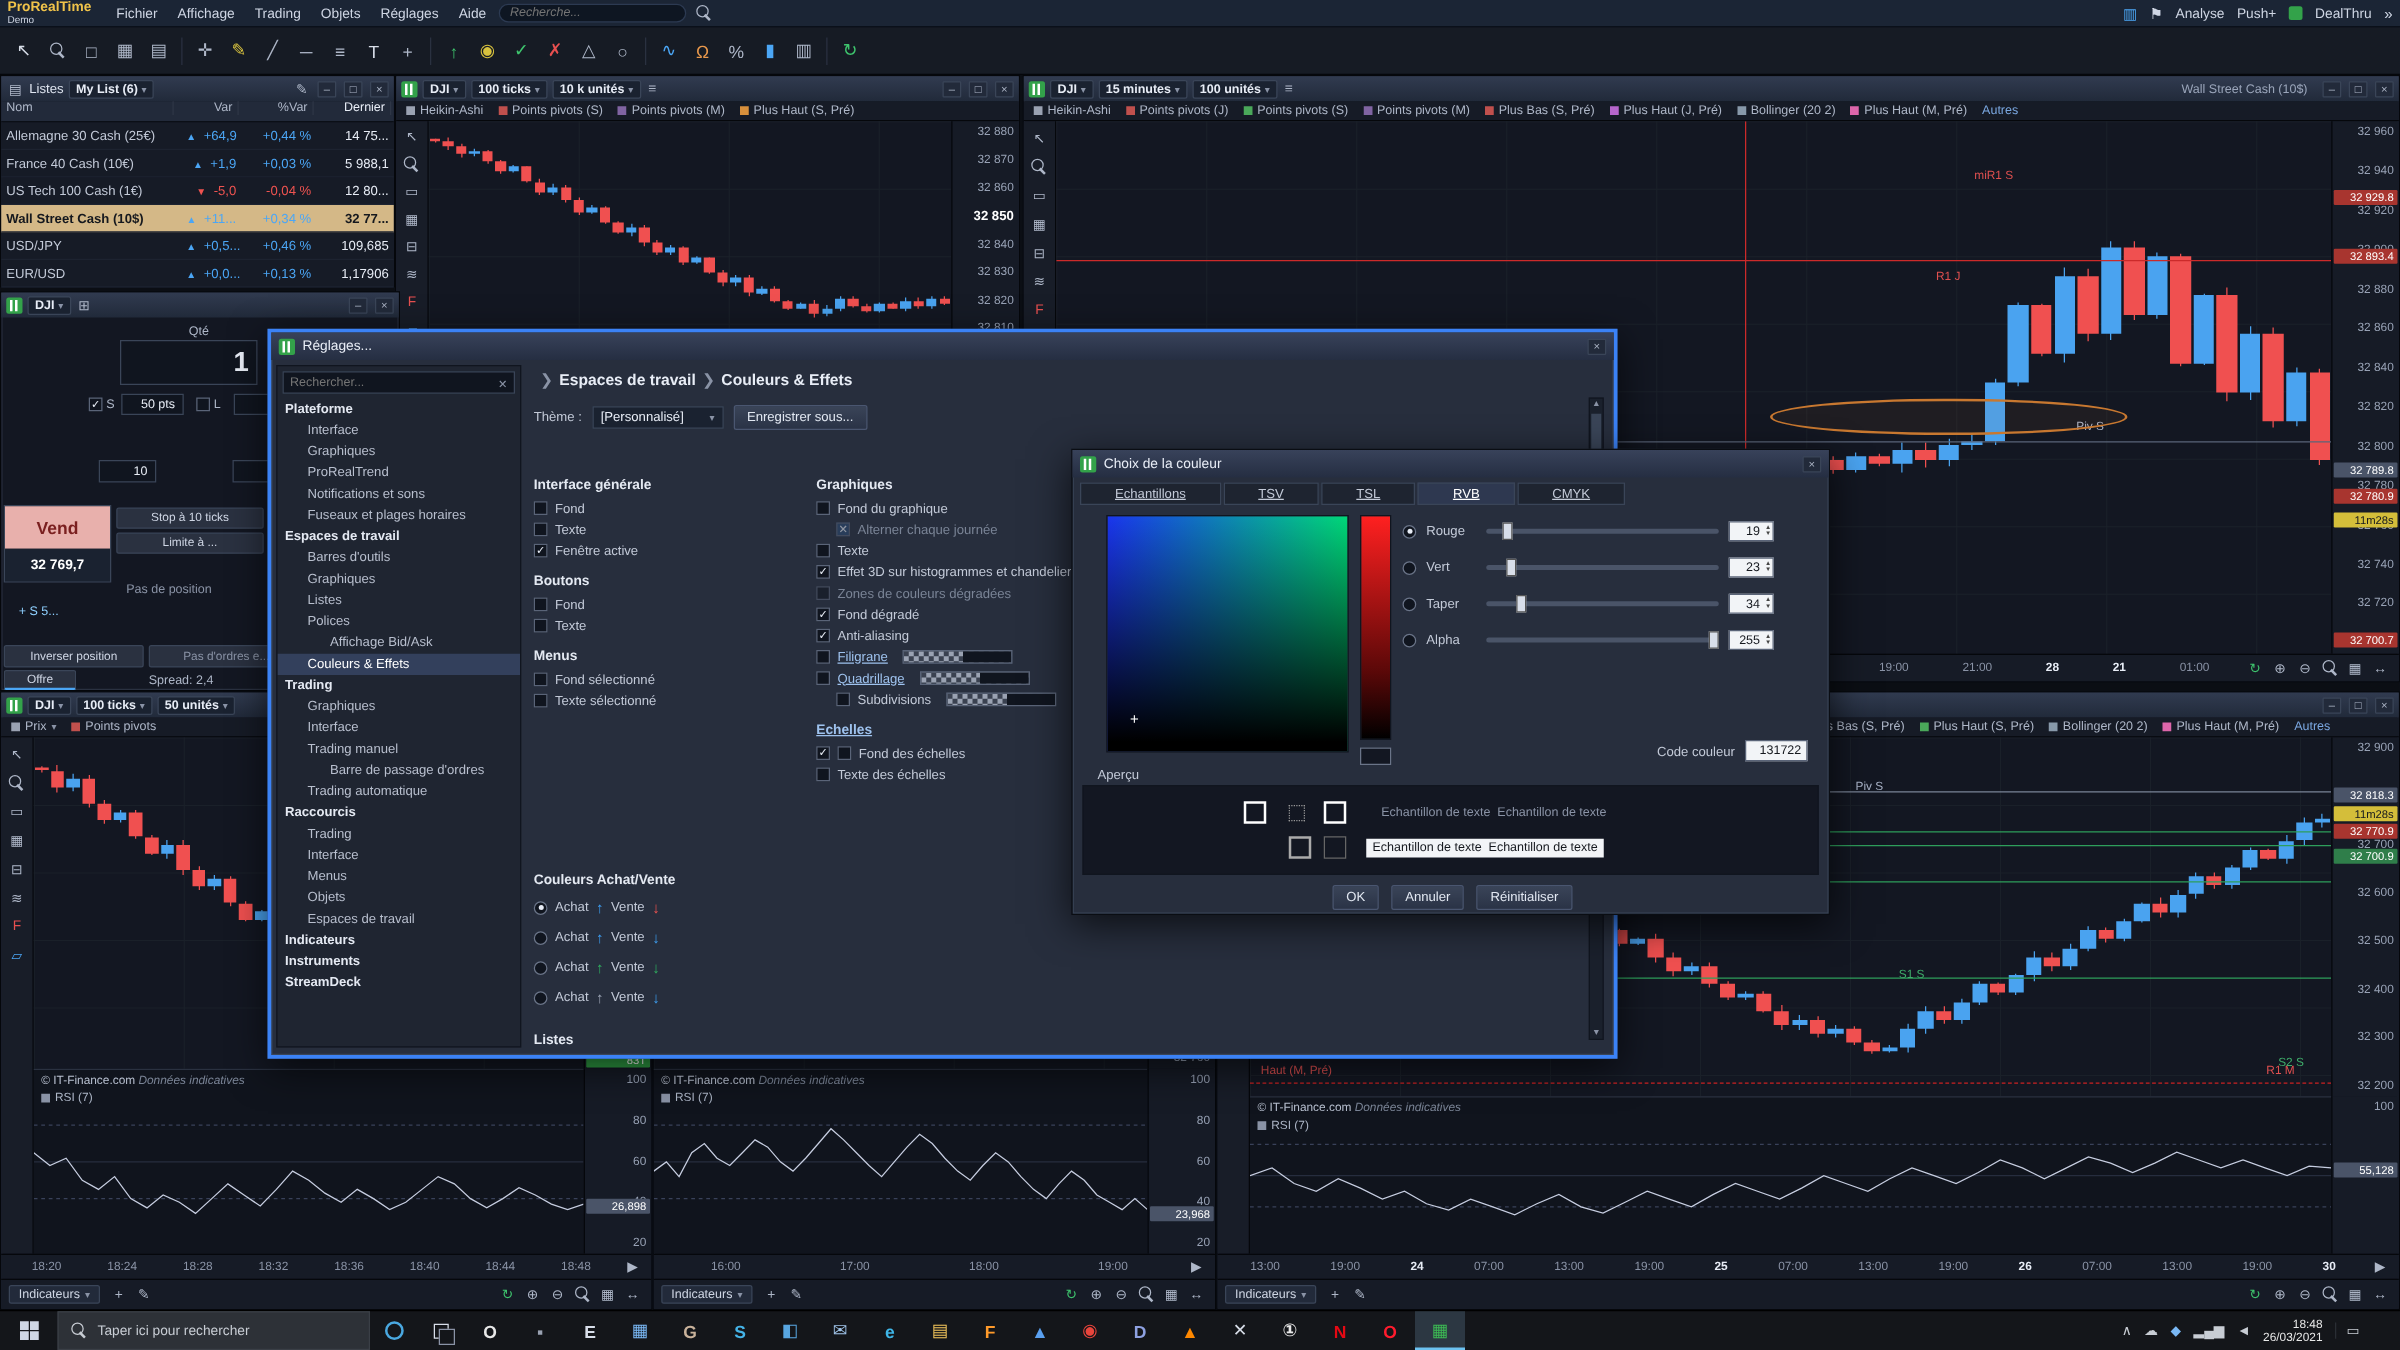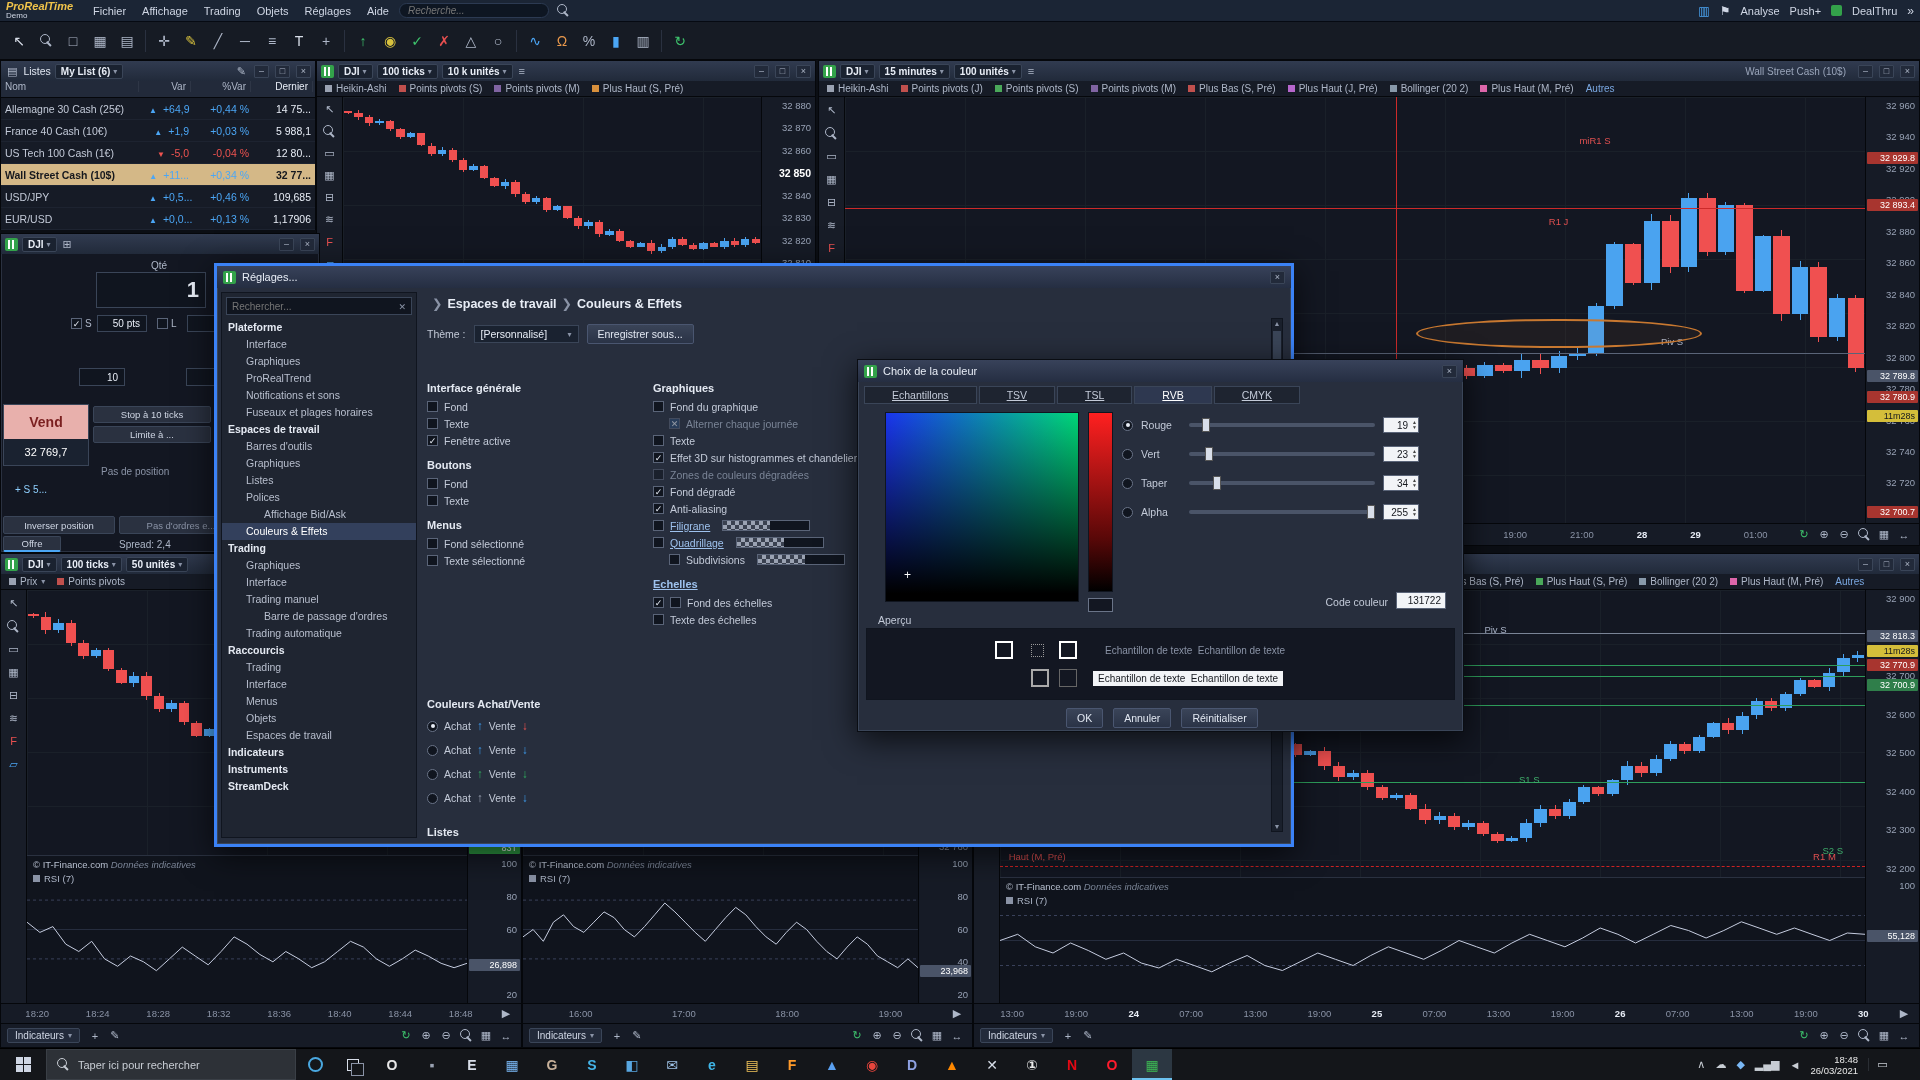--- a/index.html
+++ b/index.html
@@ -2,21 +2,21 @@
 <html><head>
 <meta charset="utf-8">
 <style>
   *{margin:0;padding:0;box-sizing:border-box;font-family:"Liberation Sans","DejaVu Sans",sans-serif;}
   html,body{background:#000;}
   #screen{position:relative;width:1920px;height:1080px;background:#0b0e14;overflow:hidden;color:#c3cad8;font-size:11px;}
 
   
   #menubar{position:absolute;top:0;left:0;right:0;height:22px;background:#1b2535;border-bottom:1px solid #060a12;display:flex;align-items:center;gap:2px;padding:0 6px;z-index:40;}
   #mb-logo{display:flex;flex-direction:column;line-height:10px;margin-right:10px;}
-  #mb-logo .t1{color:#f0c34a;font-weight:bold;font-size:11px;font-style:italic;}
+  #mb-logo .t1{color:#f0c34a;font-weight:bold;font-size:11px;}
   #mb-logo .t2{color:#cfd6e4;font-size:8px;}
   .menu-item{padding:2px 8px;color:#cfd6e4;font-size:11px;cursor:default;}
   #mb-search{width:150px;height:15px;background:#0e1622;border:1px solid #2c3a52;border-radius:8px;color:#8a93a6;font-size:10px;padding:0 8px;font-style:italic;outline:none;}
   .mb-right{margin-left:auto;display:flex;align-items:center;gap:10px;color:#cfd6e4;}
   .mb-ic{font-size:12px;}
   .mb-grn{width:11px;height:11px;background:#33a24a;border-radius:2px;display:inline-block;}
 
   
   #toolbar{position:absolute;top:22px;height:38px;left:0;right:0;background:#161b24;border-bottom:1px solid #05070b;display:flex;align-items:center;padding:0 6px;gap:1px;z-index:40;}
   .tbi{min-width:26px;height:26px;display:inline-flex;align-items:center;justify-content:center;font-size:14px;color:#aeb7c8;border-radius:2px;}
@@ -101,21 +101,21 @@
   #win-chart-rb .price-row{height:287px;}
   #lg-rb{padding-left:462px;}
 
   
   #win-order{left:0;top:233px;width:320px;height:320px;z-index:3;}
   .ord-lb{position:absolute;font-size:10px;color:#aeb7c8;}
   .ord-box{position:absolute;background:#10151f;border:1px solid #3a4558;color:#e8edf6;display:flex;align-items:center;justify-content:flex-end;padding:0 6px;}
   .ord-btn{position:absolute;background:#2a3140;border:1px solid #3a4558;color:#cfd6e4;font-size:9.5px;display:flex;align-items:center;justify-content:center;border-radius:2px;}
   #ord-sell{position:absolute;left:2px;top:170px;width:86px;height:62px;border:1px solid #3a4558;}
   #ord-sell .top{height:34px;background:#e8b0ac;color:#7a1f1f;font-weight:bold;font-size:14px;display:flex;align-items:center;justify-content:center;}
-  #ord-sell .bot{height:26px;background:#1a2230;color:#fff;font-weight:normal;font-size:11px;display:flex;align-items:center;justify-content:center;}
+  #ord-sell .bot{height:26px;background:#1a2230;color:#fff;font-weight:bold;font-size:11px;display:flex;align-items:center;justify-content:center;}
   .checkbox{width:11px;height:11px;border:1px solid #5a6478;background:#10151f;display:inline-flex;align-items:center;justify-content:center;font-size:9px;color:#e8edf6;flex:none;}
   .checkbox.dis{opacity:.55;}
   .checkbox.xm{background:#2b4a72;}
 
   
   #dlg-settings{left:214px;top:263px;width:1080px;height:584px;background:#272e3d;border:3px solid #3b82f6;box-shadow:0 8px 30px rgba(0,0,0,.65),0 0 0 1px #3a4558 inset;z-index:10;position:absolute;}
   .dlg-title{height:22px;background:linear-gradient(#38425a,#252e42);display:flex;align-items:center;gap:6px;padding:0 6px;font-size:11px;color:#e8edf6;}
   #set-tree-panel{position:absolute;left:4px;top:26px;bottom:6px;width:196px;background:#1f2531;border:1px solid #10151f;overflow:hidden;}
   #set-search{margin:4px;width:186px;height:18px;background:#10151f;border:1px solid #3a4558;color:#8a93a6;font-size:10px;padding:0 16px 0 5px;outline:none;}
   #set-search-x{position:absolute;right:10px;top:9px;font-size:9px;color:#8a93a6;}
@@ -689,21 +689,21 @@
     <div class="bottombar">
       <span class="sb-ic">≡</span>
       <div class="hscroll">
           <div class="thumb"></div>
         </div>
       <div class="timeline" id="tml-rt">
           <span>17:00</span>
           <span>19:00</span>
           <span>21:00</span>
           <span class="day">28</span>
-          <span class="day">29</span>
+          <span class="day">21</span>
           <span>01:00</span>
         </div>
       <span id="bbr-rt" style="display:flex;gap:2px;">
           <span class="sb-ic" style="color: rgb(62, 196, 109);">↻</span>
           <span class="sb-ic" style="color: rgb(174, 183, 200);">⊕</span>
           <span class="sb-ic" style="color: rgb(174, 183, 200);">⊖</span>
           <span class="sb-ic">
             <span class="mag" style="color: rgb(174, 183, 200);"></span>
           </span>
           <span class="sb-ic" style="color: rgb(174, 183, 200);">▦</span>

